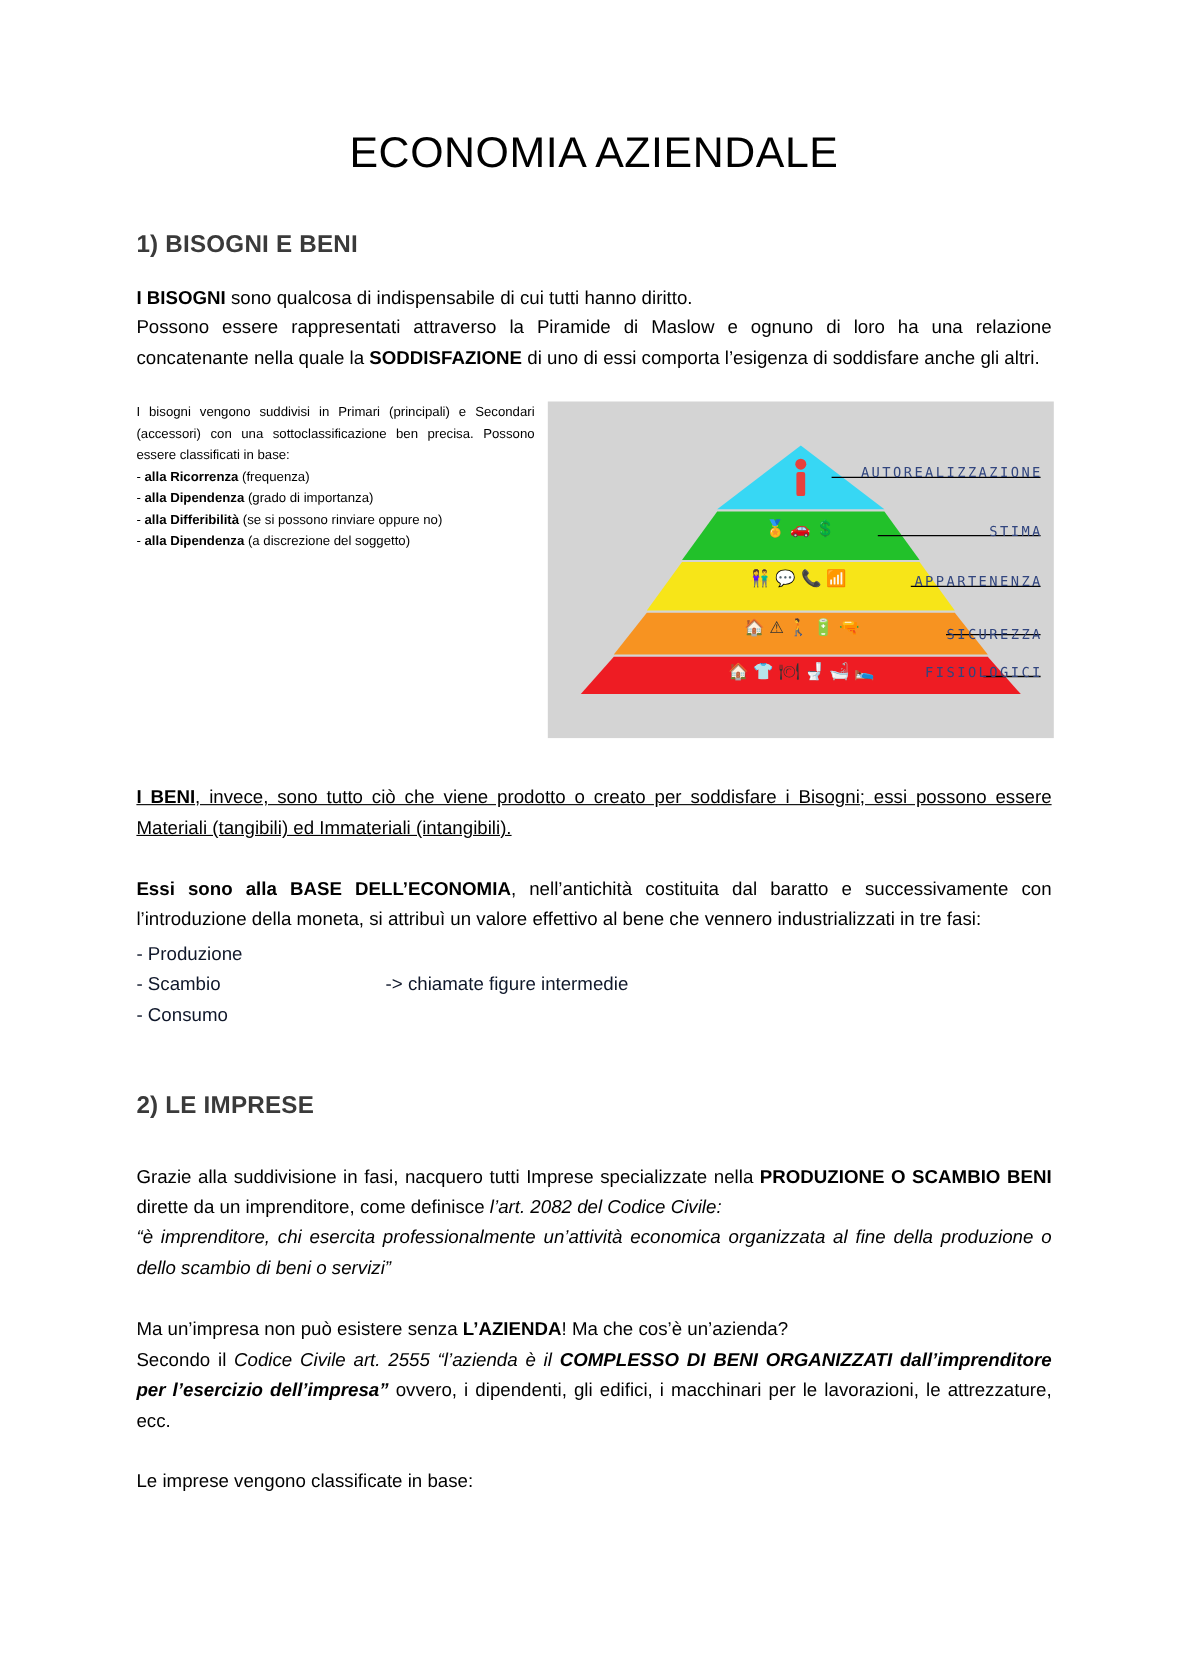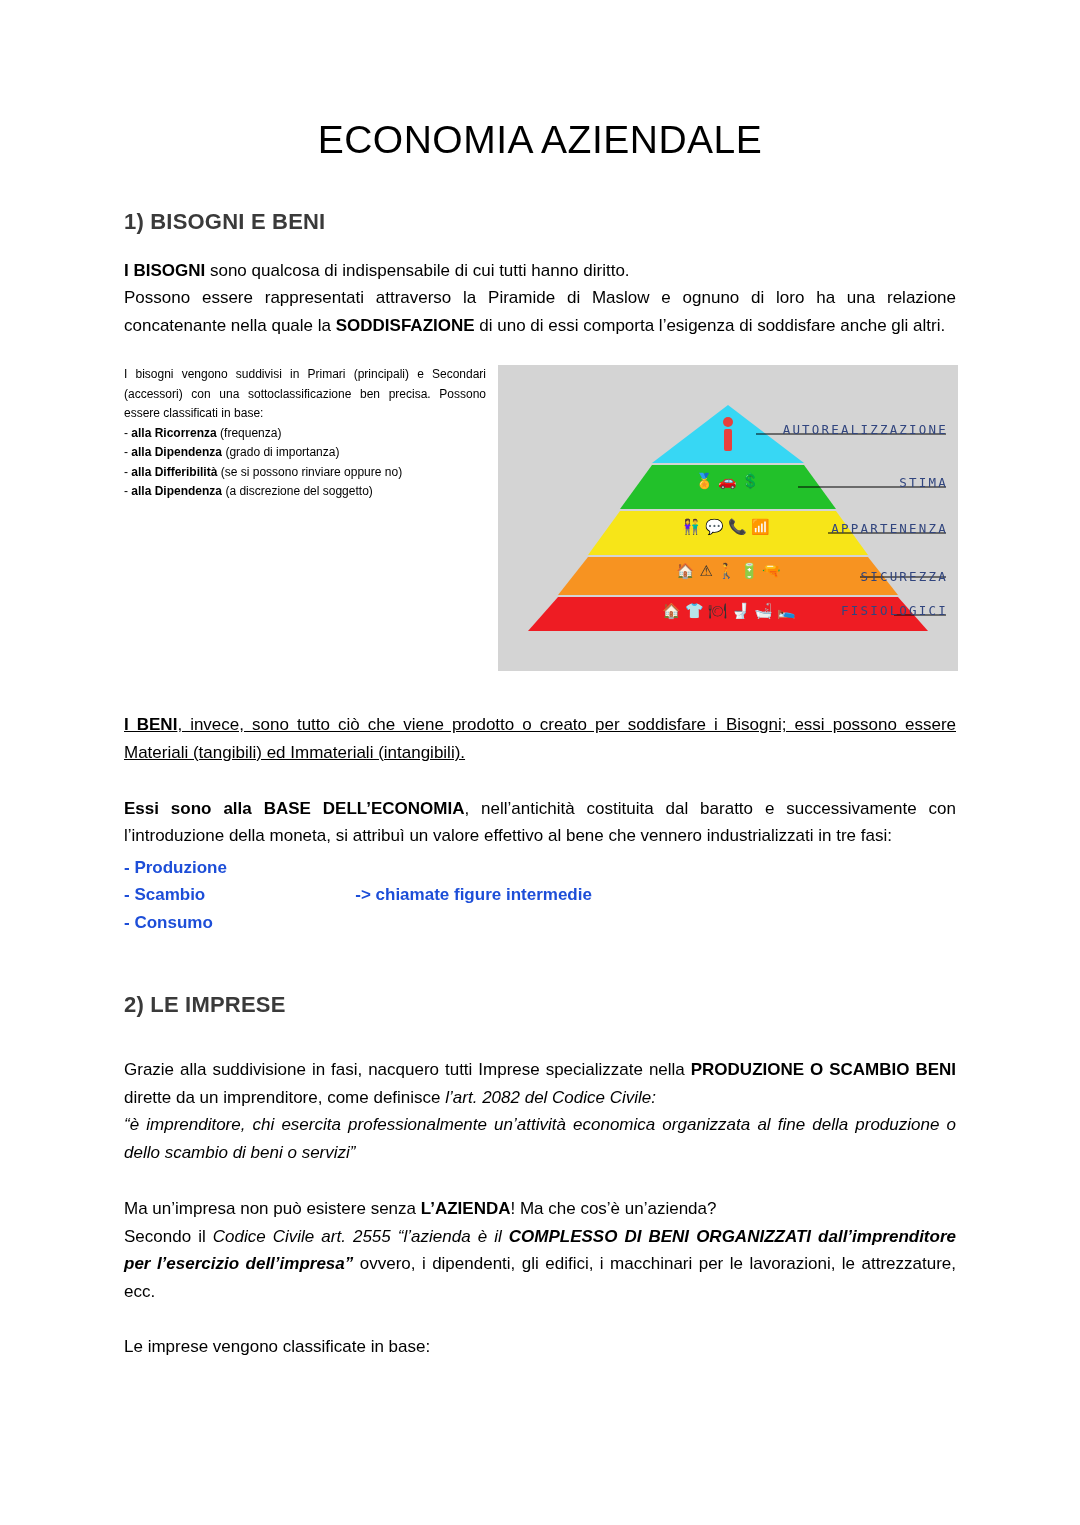--- a/index.html
+++ b/index.html
@@ -43,21 +43,21 @@
     color: #3a3a3a;
     letter-spacing: 0.2px;
   }
   p.para {
     font-size: 17px;
     line-height: 1.62;
     margin: 22px 0 0 0;
     text-align: justify;
   }
   b, strong { font-weight: bold; }
-  .blue { color: #1d4ed8; font-weight: bold; }
+  .blue { color: #0f172a; }
   .italic { font-style: italic; }
 
   
   .split {
     margin-top: 26px;
     display: flex;
     align-items: flex-start;
   }
   .split-left {
     width: 362px;

